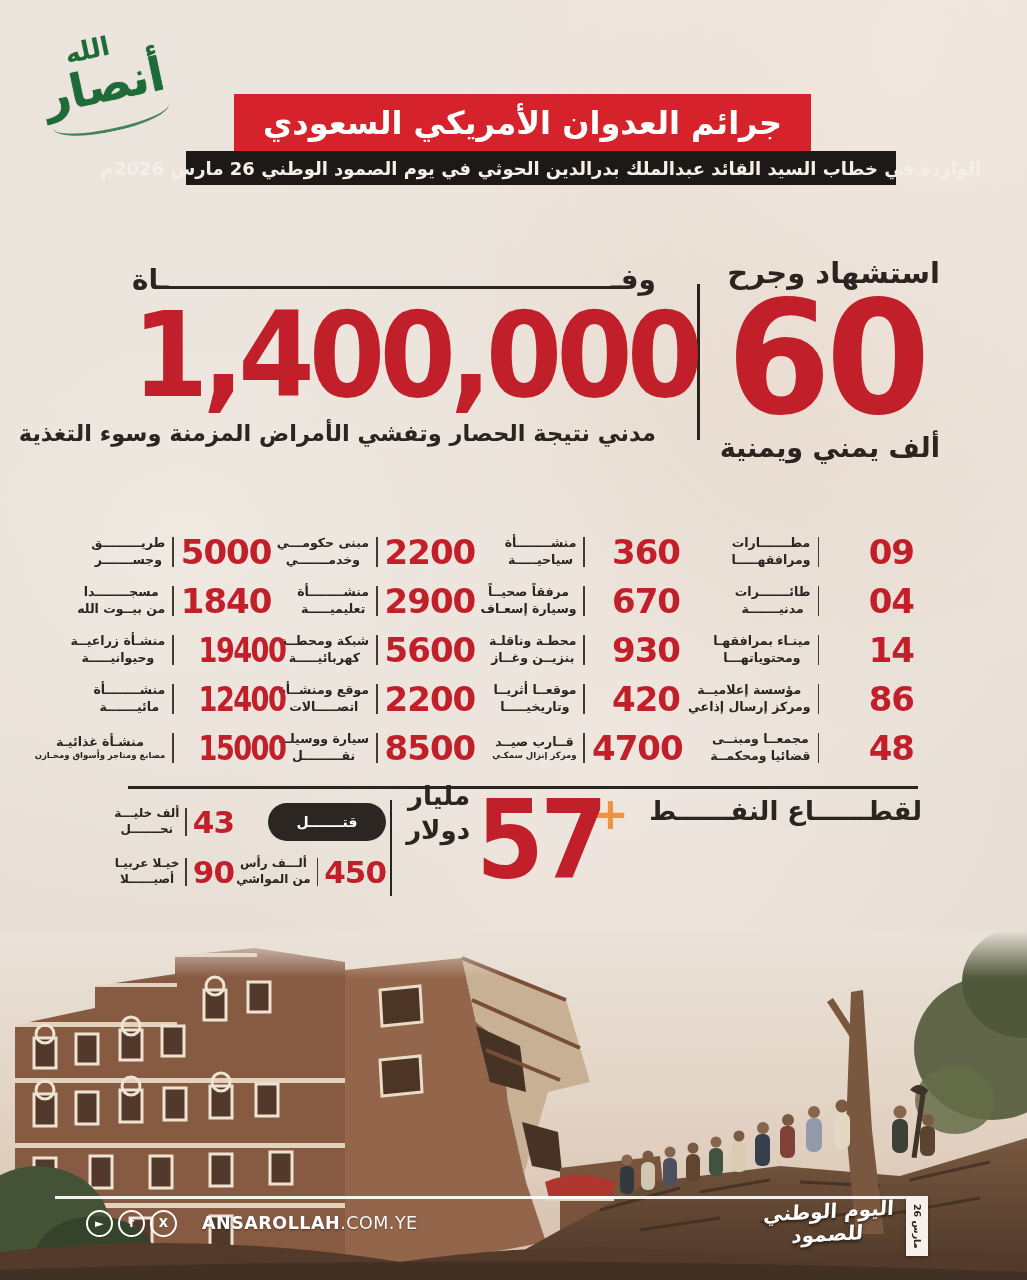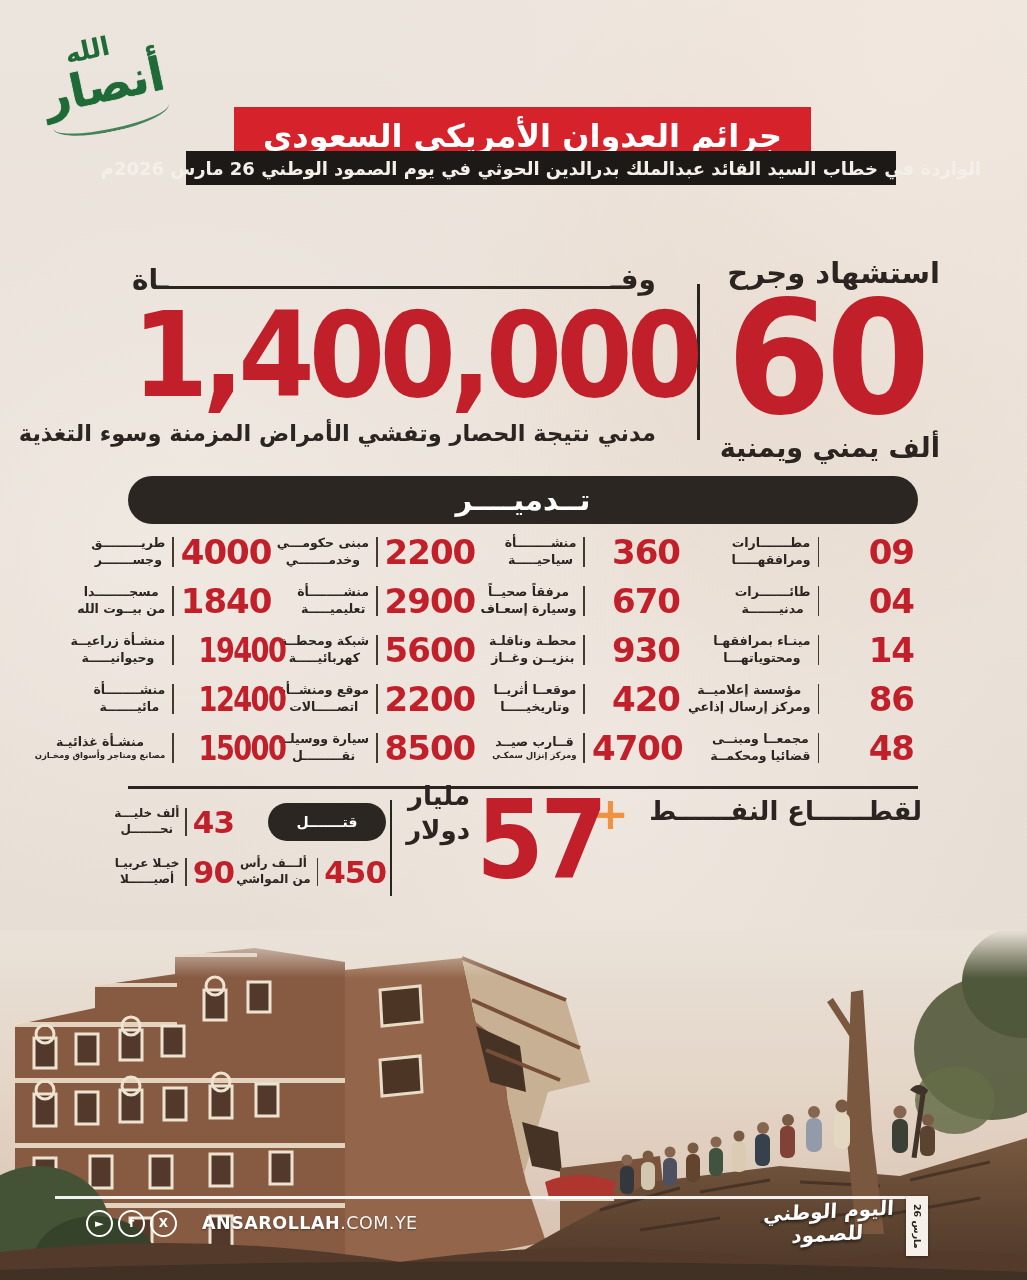--- a/index.html
+++ b/index.html
@@ -21,21 +21,21 @@
          color:#1e6b38; text-align:center; line-height:1; direction:rtl; }
   .logo-top{ font-size:26px; font-weight:800; margin-right:18px; }
   .logo-main{ font-size:46px; font-weight:800; letter-spacing:-2px; margin-top:2px;
               text-shadow:0 0 1px #1e6b38; }
   .logo-swoosh{ width:118px; height:30px; border-bottom:3px solid #1e6b38;
                 border-radius:50%; margin:-6px auto 0; opacity:.8; }
 
   
   .title-bar{ left:234px; top:94px; width:577px; height:57px; background:#d6232b;
               display:flex; align-items:center; justify-content:center;
-              color:#fff; font-size:32px; font-weight:800; direction:rtl;margin-top:13px; }
+              color:#fff; font-size:32px; font-weight:800; direction:rtl; }
   .subtitle-bar{ left:186px; top:151px; width:710px; height:34px; background:#1d1916;
                  display:flex; align-items:center; justify-content:center;
                  color:#f4efe9; font-size:18px; font-weight:700; direction:rtl; white-space:nowrap; }
 
   
   .stat-right{ left:712px; top:256px; width:228px; direction:rtl; }
   .sr-label{ font-size:29px; font-weight:800; text-align:right; }
   .sr-value{ font-size:150px; font-weight:800; color:#c1202a; line-height:.92;
              text-align:center; letter-spacing:-5px; transform:scaleY(1.04); }
   .sr-cap{ font-size:27px; font-weight:800; text-align:right; margin-top:4px; }
@@ -141,21 +141,20 @@
   <div class="abs stat-left">
     <div class="word-stretch">
       <span>وفـ</span>
       <span class="kash"></span>
       <span>ـاة</span>
     </div>
     <div class="big-number">1,400,000</div>
     <div class="sl-cap">مدني نتيجة الحصار وتفشي الأمراض المزمنة وسوء التغذية</div>
   </div>
 
-  <div class="abs destr-bar">تــدميــــر</div>
 
   <div class="abs destr-table">
 
     <div class="cell">
         <span class="n">09</span>
         <span class="vbar"></span>
         <span class="lbl">
           <i>مطـــــــارات</i>
           <i>ومرافقهـــــا</i>
         </span>
@@ -170,21 +169,21 @@
       </div>
     <div class="cell">
         <span class="n">2200</span>
         <span class="vbar"></span>
         <span class="lbl">
           <i>مبنى حكومـــي</i>
           <i>وخدمـــــــي</i>
         </span>
       </div>
     <div class="cell">
-        <span class="n">4000</span>
+        <span class="n">5000</span>
         <span class="vbar"></span>
         <span class="lbl">
           <i>طريـــــــــق</i>
           <i>وجســـــــر</i>
         </span>
       </div>
 
     <div class="cell">
         <span class="n">04</span>
         <span class="vbar"></span>

